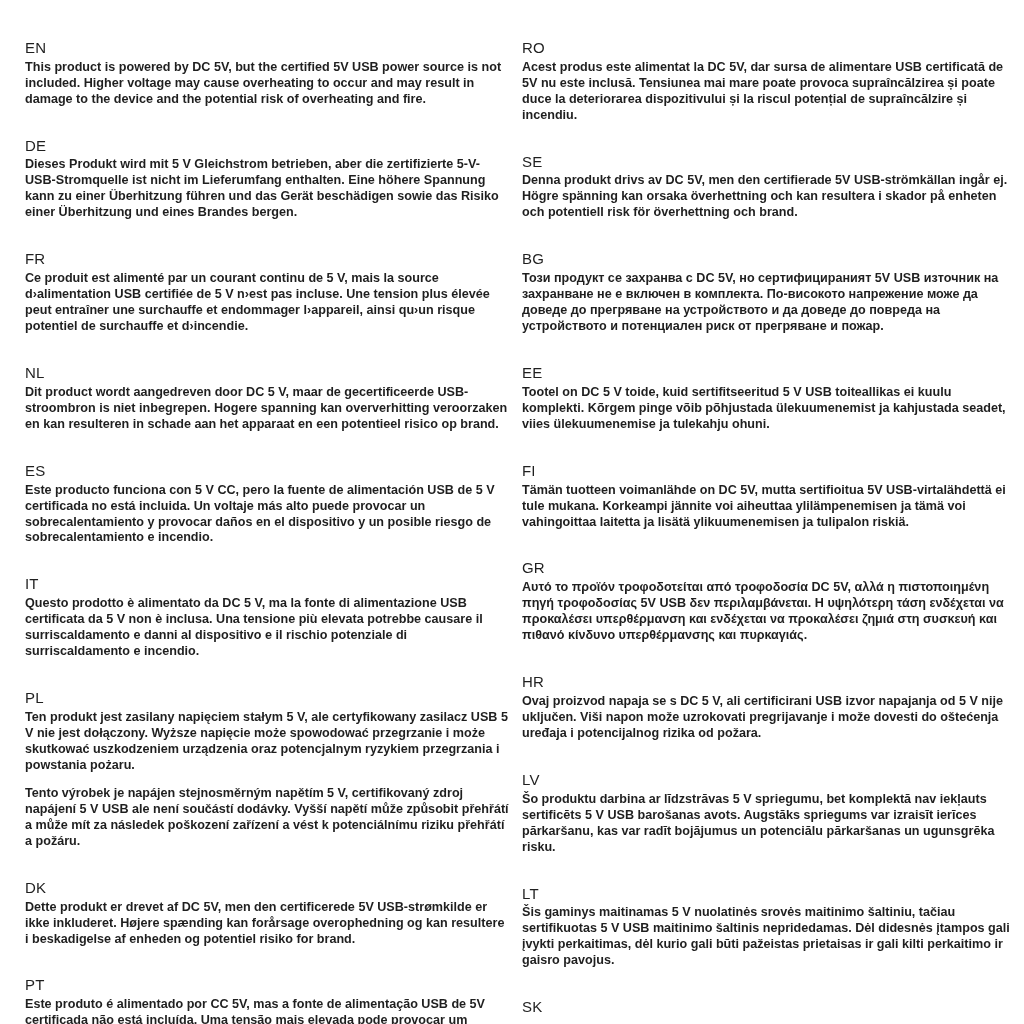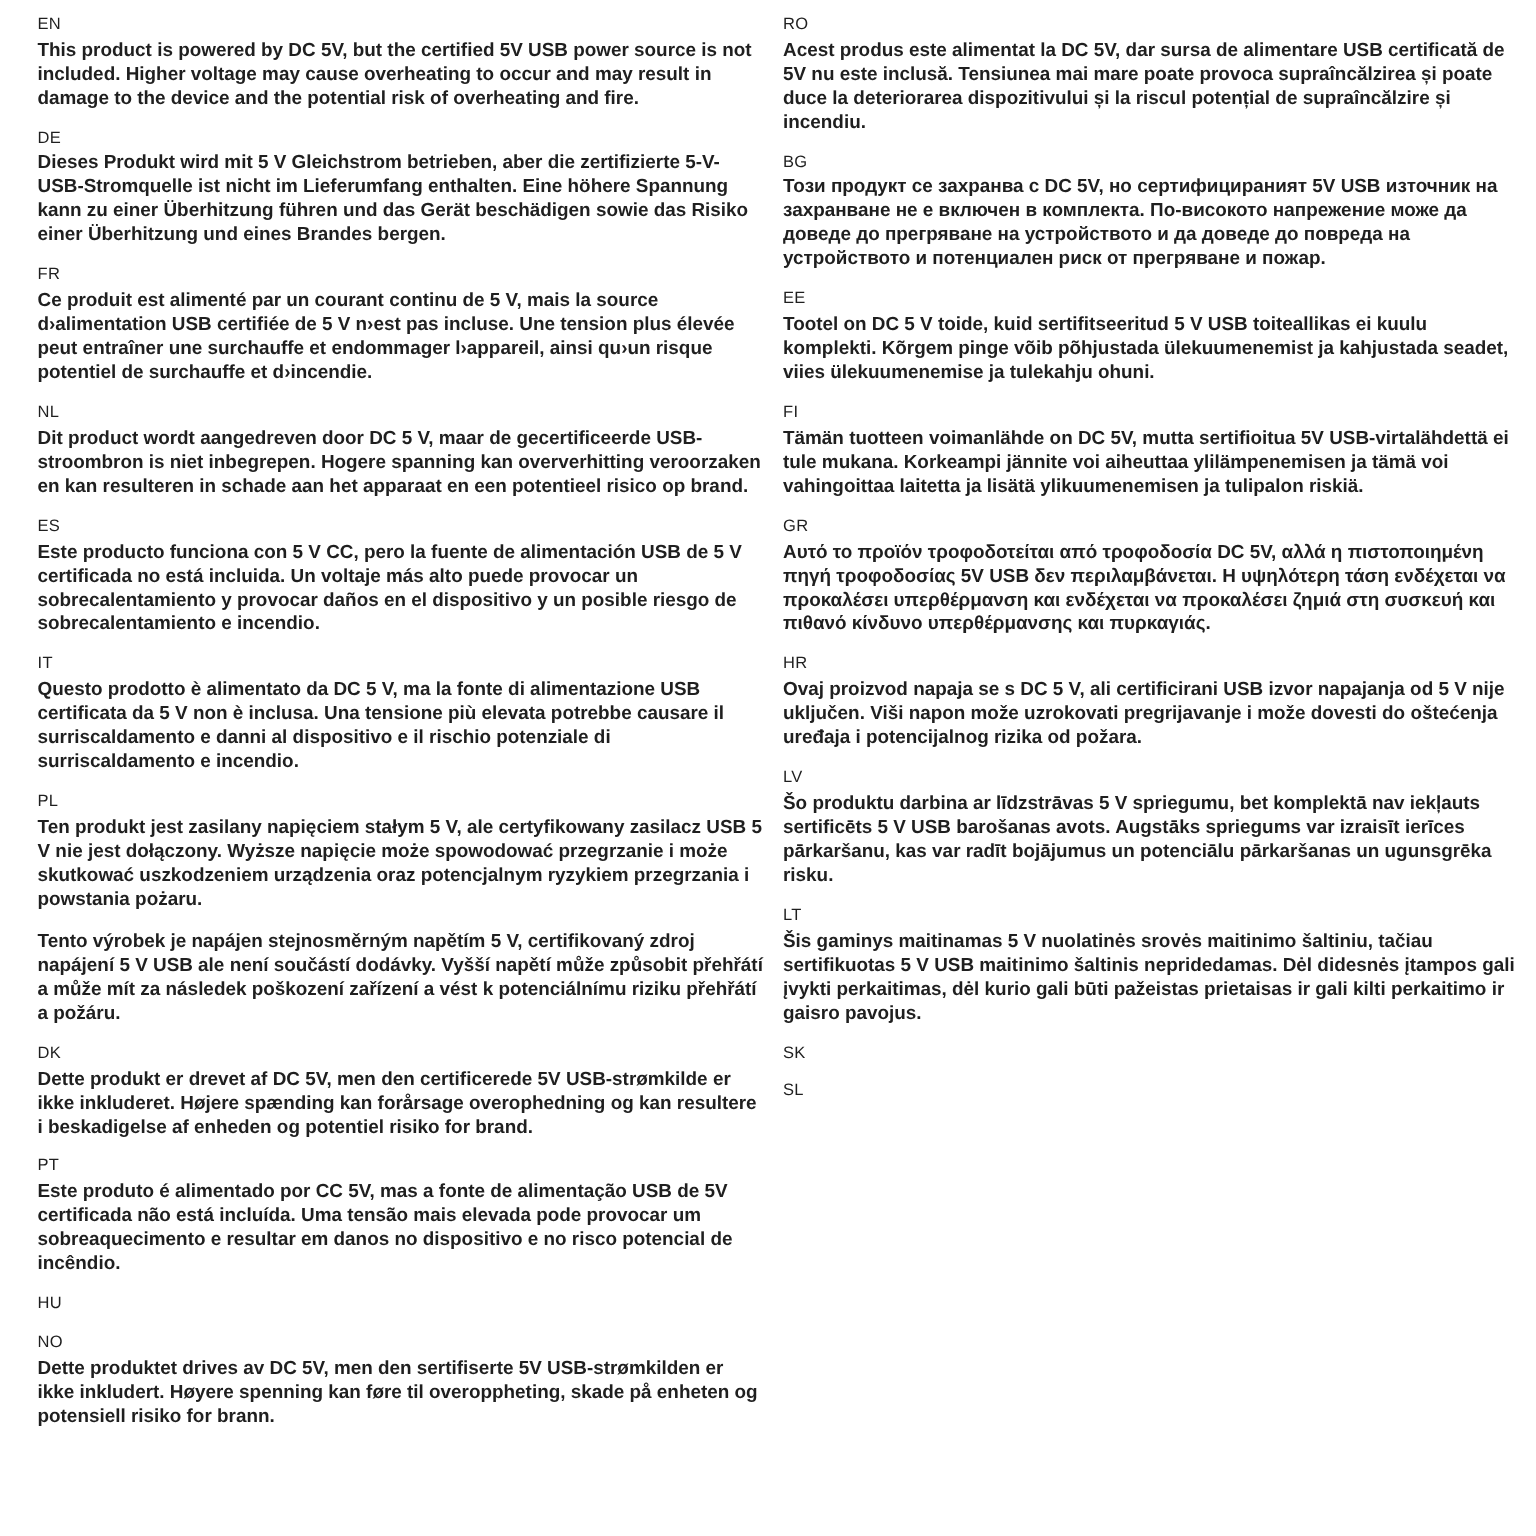--- a/index.html
+++ b/index.html
@@ -16,25 +16,26 @@
     gap: 13px;
     padding: 10px 12px 8px 25px;
     width: 1024px;
     height: 1024px;
   }
   .col { display: block; }
   .col-left { width: 484px; flex: 0 0 484px; }
   .col-right { flex: 1 1 auto; }
   .entry { margin-bottom: 12px; }
   .lang {
-    font-size: 11px;
+    font-size: 15px;
     font-weight: 400;
     line-height: 1.25;
     margin-bottom: 2px;
     letter-spacing: 0.2px;
+    margin-top: 29px;
   }
   .body-text {
     font-size: 12.6px;
     font-weight: 700;
     line-height: 1.27;
     text-align: left;
   }
 </style>
 </head>
 <body>
@@ -103,20 +104,24 @@
 
   </div>
 
   <div class="col col-right">
 
     <section class="entry">
       <h2 class="lang">RO</h2>
       <p class="body-text">Acest produs este alimentat la DC 5V, dar sursa de alimentare USB certificată de 5V nu este inclusă. Tensiunea mai mare poate provoca supraîncălzirea și poate duce la deteriorarea dispozitivului și la riscul potențial de supraîncălzire și incendiu.</p>
     </section>
 
+    <section class="entry">
+      <h2 class="lang">SE</h2>
+      <p class="body-text">Denna produkt drivs av DC 5V, men den certifierade 5V USB-strömkällan ingår ej. Högre spänning kan orsaka överhettning och kan resultera i skador på enheten och potentiell risk för överhettning och brand.</p>
+    </section>
 
     <section class="entry">
       <h2 class="lang">BG</h2>
       <p class="body-text">Този продукт се захранва с DC 5V, но сертифицираният 5V USB източник на захранване не е включен в комплекта. По-високото напрежение може да доведе до прегряване на устройството и да доведе до повреда на устройството и потенциален риск от прегряване и пожар.</p>
     </section>
 
     <section class="entry">
       <h2 class="lang">EE</h2>
       <p class="body-text">Tootel on DC 5 V toide, kuid sertifitseeritud 5 V USB toiteallikas ei kuulu komplekti. Kõrgem pinge võib põhjustada ülekuumenemist ja kahjustada seadet, viies ülekuumenemise ja tulekahju ohuni.</p>
     </section>

